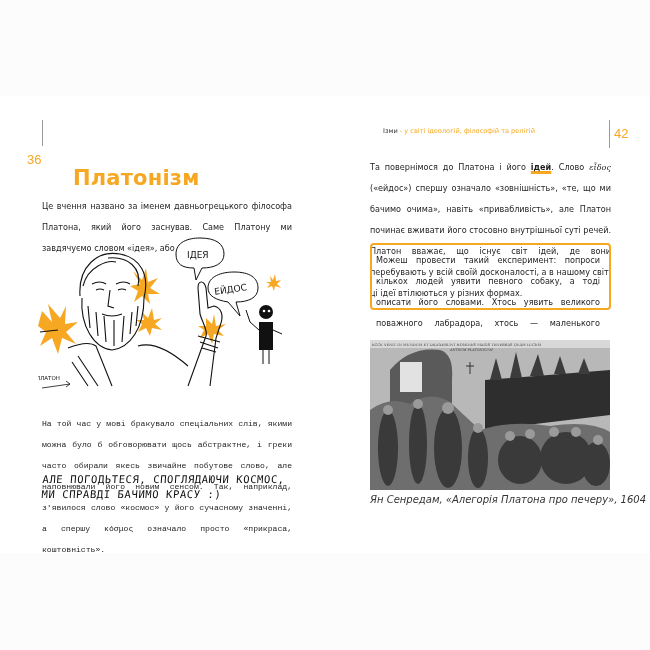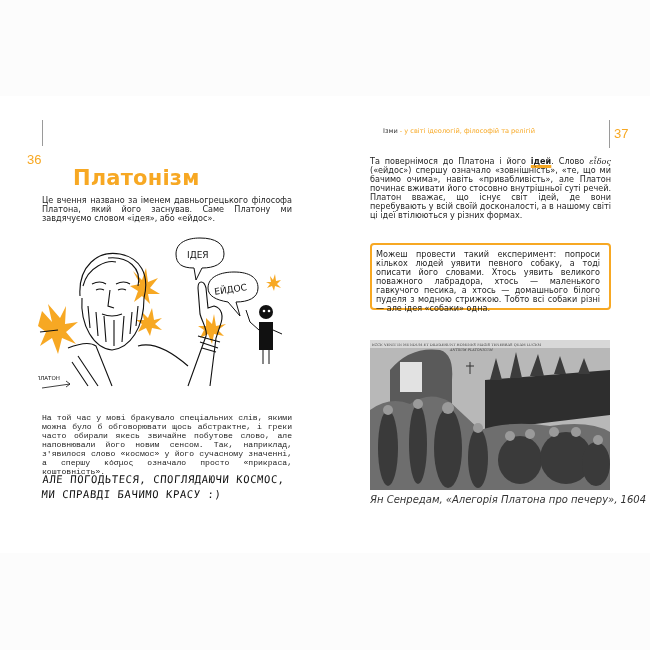--- a/index.html
+++ b/index.html
@@ -17,21 +17,21 @@
     position: absolute; font-size: 13px; color: #f7a823;
     font-family: "Liberation Sans", sans-serif;
   }
   .vline { position: absolute; width: 1px; background: #9a9a9a; }
   .title {
     position: absolute; left: 42px; top: 166px;
     font-size: 21px; font-weight: bold; color: #f7a823;
     font-family: "DejaVu Sans", sans-serif; letter-spacing: 0.2px; margin-left: 31px;
   }
   .para {
-    position: absolute; font-size: 8.1px; line-height: 9px; color: #1e1e1e;
+    position: absolute; font-size: 8.1px; line-height: 21px; color: #1e1e1e;
     font-family: "DejaVu Sans", sans-serif; text-align: justify;
   }
   .para p { margin: 0; }
   .header-run {
     position: absolute; left: 383px; top: 127px; font-size: 6.6px;
     font-family: "DejaVu Sans", sans-serif; white-space: nowrap;
   }
   .header-run .book { color: #333; }
   .header-run .sub { color: #f7a823; }
   .hl {
@@ -132,21 +132,21 @@
 
 <div class="handwriting">
   <div>АЛЕ ПОГОДЬТЕСЯ, СПОГЛЯДАЮЧИ КОСМОС,</div>
   <div>МИ СПРАВДІ БАЧИМО КРАСУ :)</div>
 </div>
 
 <div class="header-run">
   <span class="book">Ізми</span><span class="sub"> - </span><span class="sub">у світі ідеологій, філософій та релігій</span>
 </div>
 <div class="vline" style="left:609px; top:120px; height:28px;"></div>
-<div class="page-num" style="left:614px; top:126px;">37</div>
+<div class="page-num" style="left:614px; top:126px;">42</div>
 
 <div class="para" style="left:370px; top:157px; width:241px;">
   <p><span>Та повернімося до Платона і його </span><span class="hl">ідей</span><span>. Слово </span><span class="greek">εἶδος</span><span> («ейдос») спершу означало «зовнішність», «те, що ми бачимо очима», навіть «привабливість», але Платон починає вживати його стосовно внутрішньої суті речей. Платон вважає, що існує світ ідей, де вони перебувають у всій своїй досконалості, а в нашому світі ці ідеї втілюються у різних формах.</span></p>
 </div>
 
 <div class="callout">
   <div class="para" style="width:224px;">
     <p>Можеш провести такий експеримент: попроси кількох людей уявити певного собаку, а тоді описати його словами. Хтось уявить великого поважного лабрадора, хтось — маленького гавкучого песика, а хтось — домашнього білого пуделя з модною стрижкою. Тобто всі собаки різні — але ідея «собаки» одна.</p>
   </div>
 </div>

